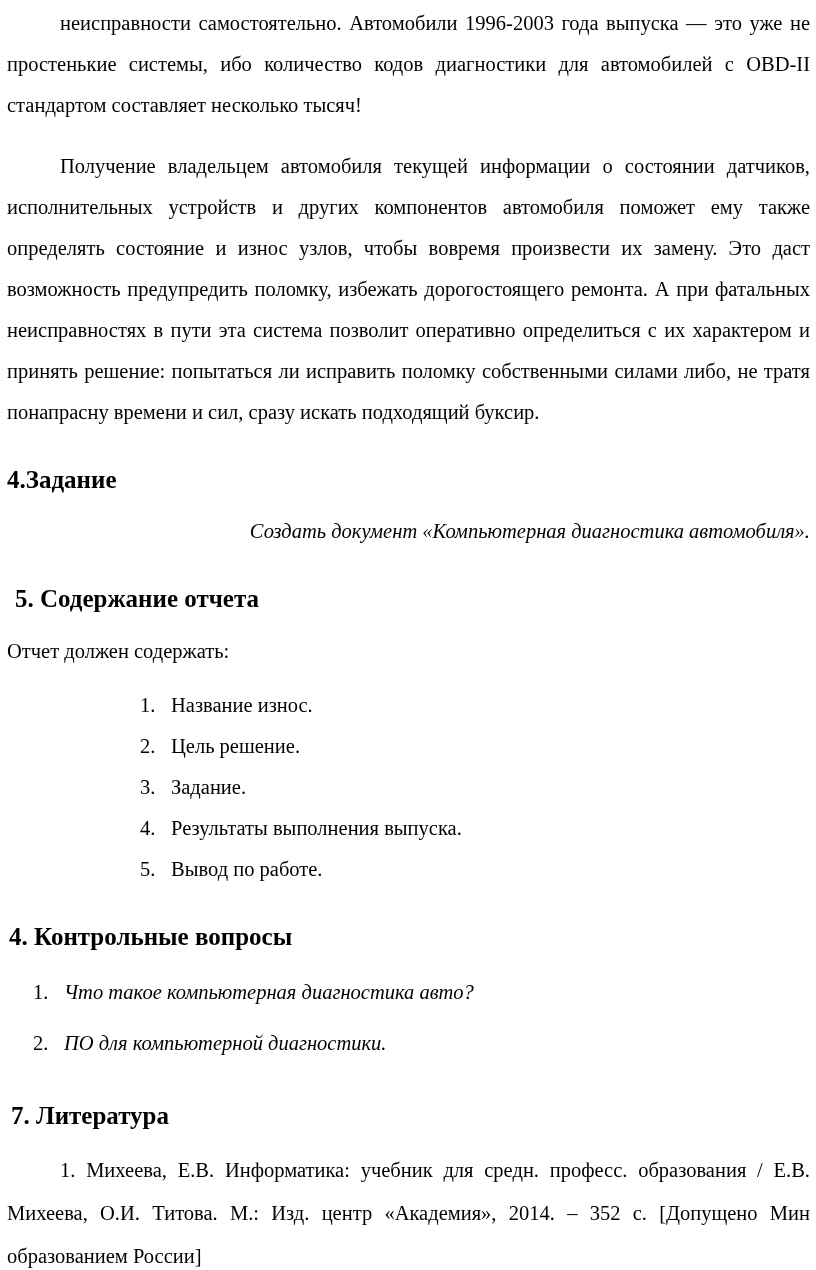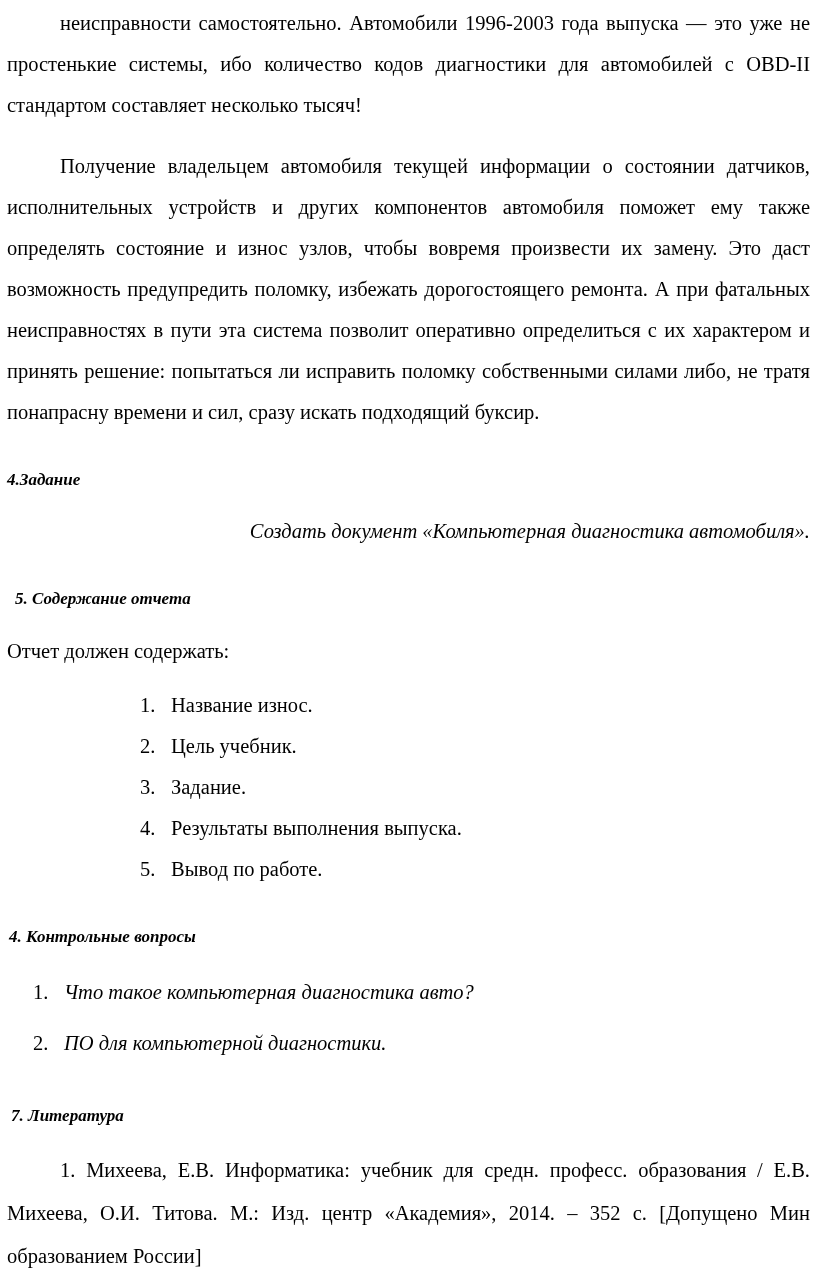--- a/index.html
+++ b/index.html
@@ -24,22 +24,21 @@
   .para {
     margin: 0 0 20px 0;
     text-align: justify;
     line-height: 41px;
   }
   .indent {
     text-indent: 53px;
   }
   .heading {
     font-weight: bold;
-    font-style: italic;
-    font-size: 17px;
+    font-size: 25px;
     line-height: 41px;
     margin: 26px 0 0 0;
   }
   .heading.off8 { margin-left: 8px; }
   .heading.off2 { margin-left: 2px; }
   .heading.off4 { margin-left: 4px; }
   .task-text {
     font-style: italic;
     text-indent: 53px;
     line-height: 41px;
@@ -103,21 +102,21 @@
 
   <p class="plain">Отчет должен содержать:</p>
 
   <div class="report-list">
     <div class="report-item">
       <span class="num">1.</span>
       <span>Название износ.</span>
     </div>
     <div class="report-item">
       <span class="num">2.</span>
-      <span>Цель учебник.</span>
+      <span>Цель решение.</span>
     </div>
     <div class="report-item">
       <span class="num">3.</span>
       <span>Задание.</span>
     </div>
     <div class="report-item">
       <span class="num">4.</span>
       <span>Результаты выполнения выпуска.</span>
     </div>
     <div class="report-item">

